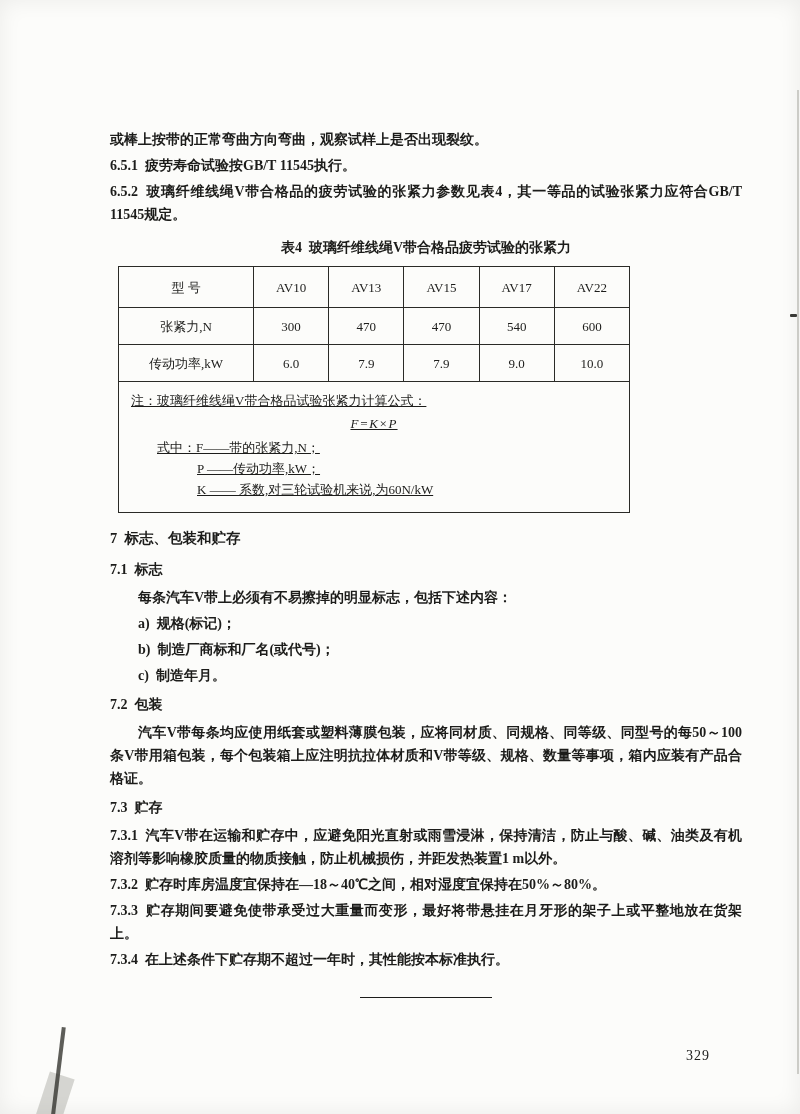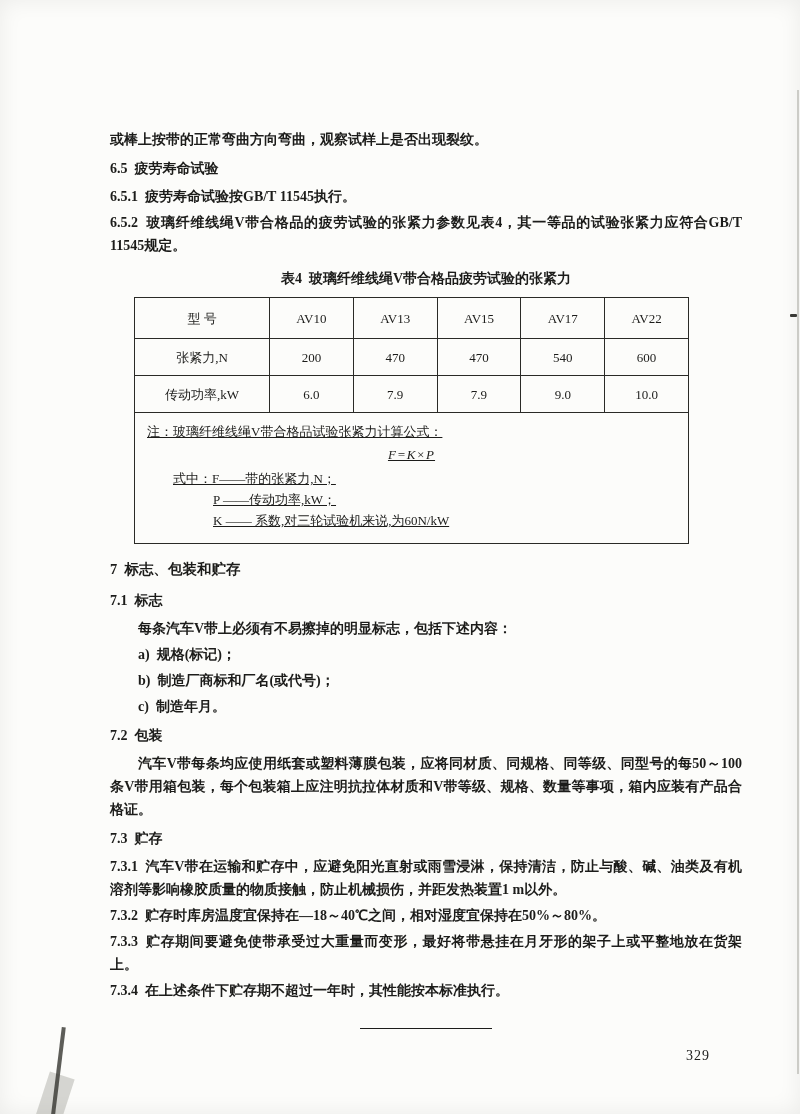--- a/index.html
+++ b/index.html
@@ -50,22 +50,22 @@
   .sub-head { margin: 6px 0 5px 0; white-space: pre-wrap; }
   .table-caption {
     text-align: center;
     font-weight: bold;
     font-size: 14px;
     margin: 10px 0 7px 0;
     white-space: pre-wrap;
   }
   table.data-table {
     border-collapse: collapse;
-    width: 555px;
-    margin-left: 24px;
+    width: 512px;
+    margin-left: 8px;
     margin-bottom: 14px;
     font-size: 13px;
   }
   table.data-table td {
     border: 1px solid #2a2a26;
     text-align: center;
     vertical-align: middle;
     padding: 2px 4px;
   }
   table.data-table tr.hdr td { height: 36px; }
@@ -135,39 +135,38 @@
 </head>
 <body>
 
 <div class="page">
 
 
   <div class="content">
 
     <p class="body-text">或棒上按带的正常弯曲方向弯曲，观察试样上是否出现裂纹。</p>
 
-    <p class="body-text sub-head">6.5  疲劳寿命试验</p>
     <p class="body-text">6.5.1  疲劳寿命试验按GB/T 11545执行。</p>
     <p class="body-text">6.5.2  玻璃纤维线绳V带合格品的疲劳试验的张紧力参数见表4，其一等品的试验张紧力应符合GB/T 11545规定。</p>
 
     <div class="table-caption">表4  玻璃纤维线绳V带合格品疲劳试验的张紧力</div>
 
     <table class="data-table">
       <tbody>
           <tr class="hdr">
         <td class="c0">型      号</td>
         <td>AV10</td>
         <td>AV13</td>
         <td>AV15</td>
         <td>AV17</td>
         <td>AV22</td>
       </tr>
       <tr class="datarow">
         <td class="c0">张紧力,N</td>
-        <td>200</td>
+        <td>300</td>
         <td>470</td>
         <td>470</td>
         <td>540</td>
         <td>600</td>
       </tr>
       <tr class="datarow">
         <td class="c0">传动功率,kW</td>
         <td>6.0</td>
         <td>7.9</td>
         <td>7.9</td>

